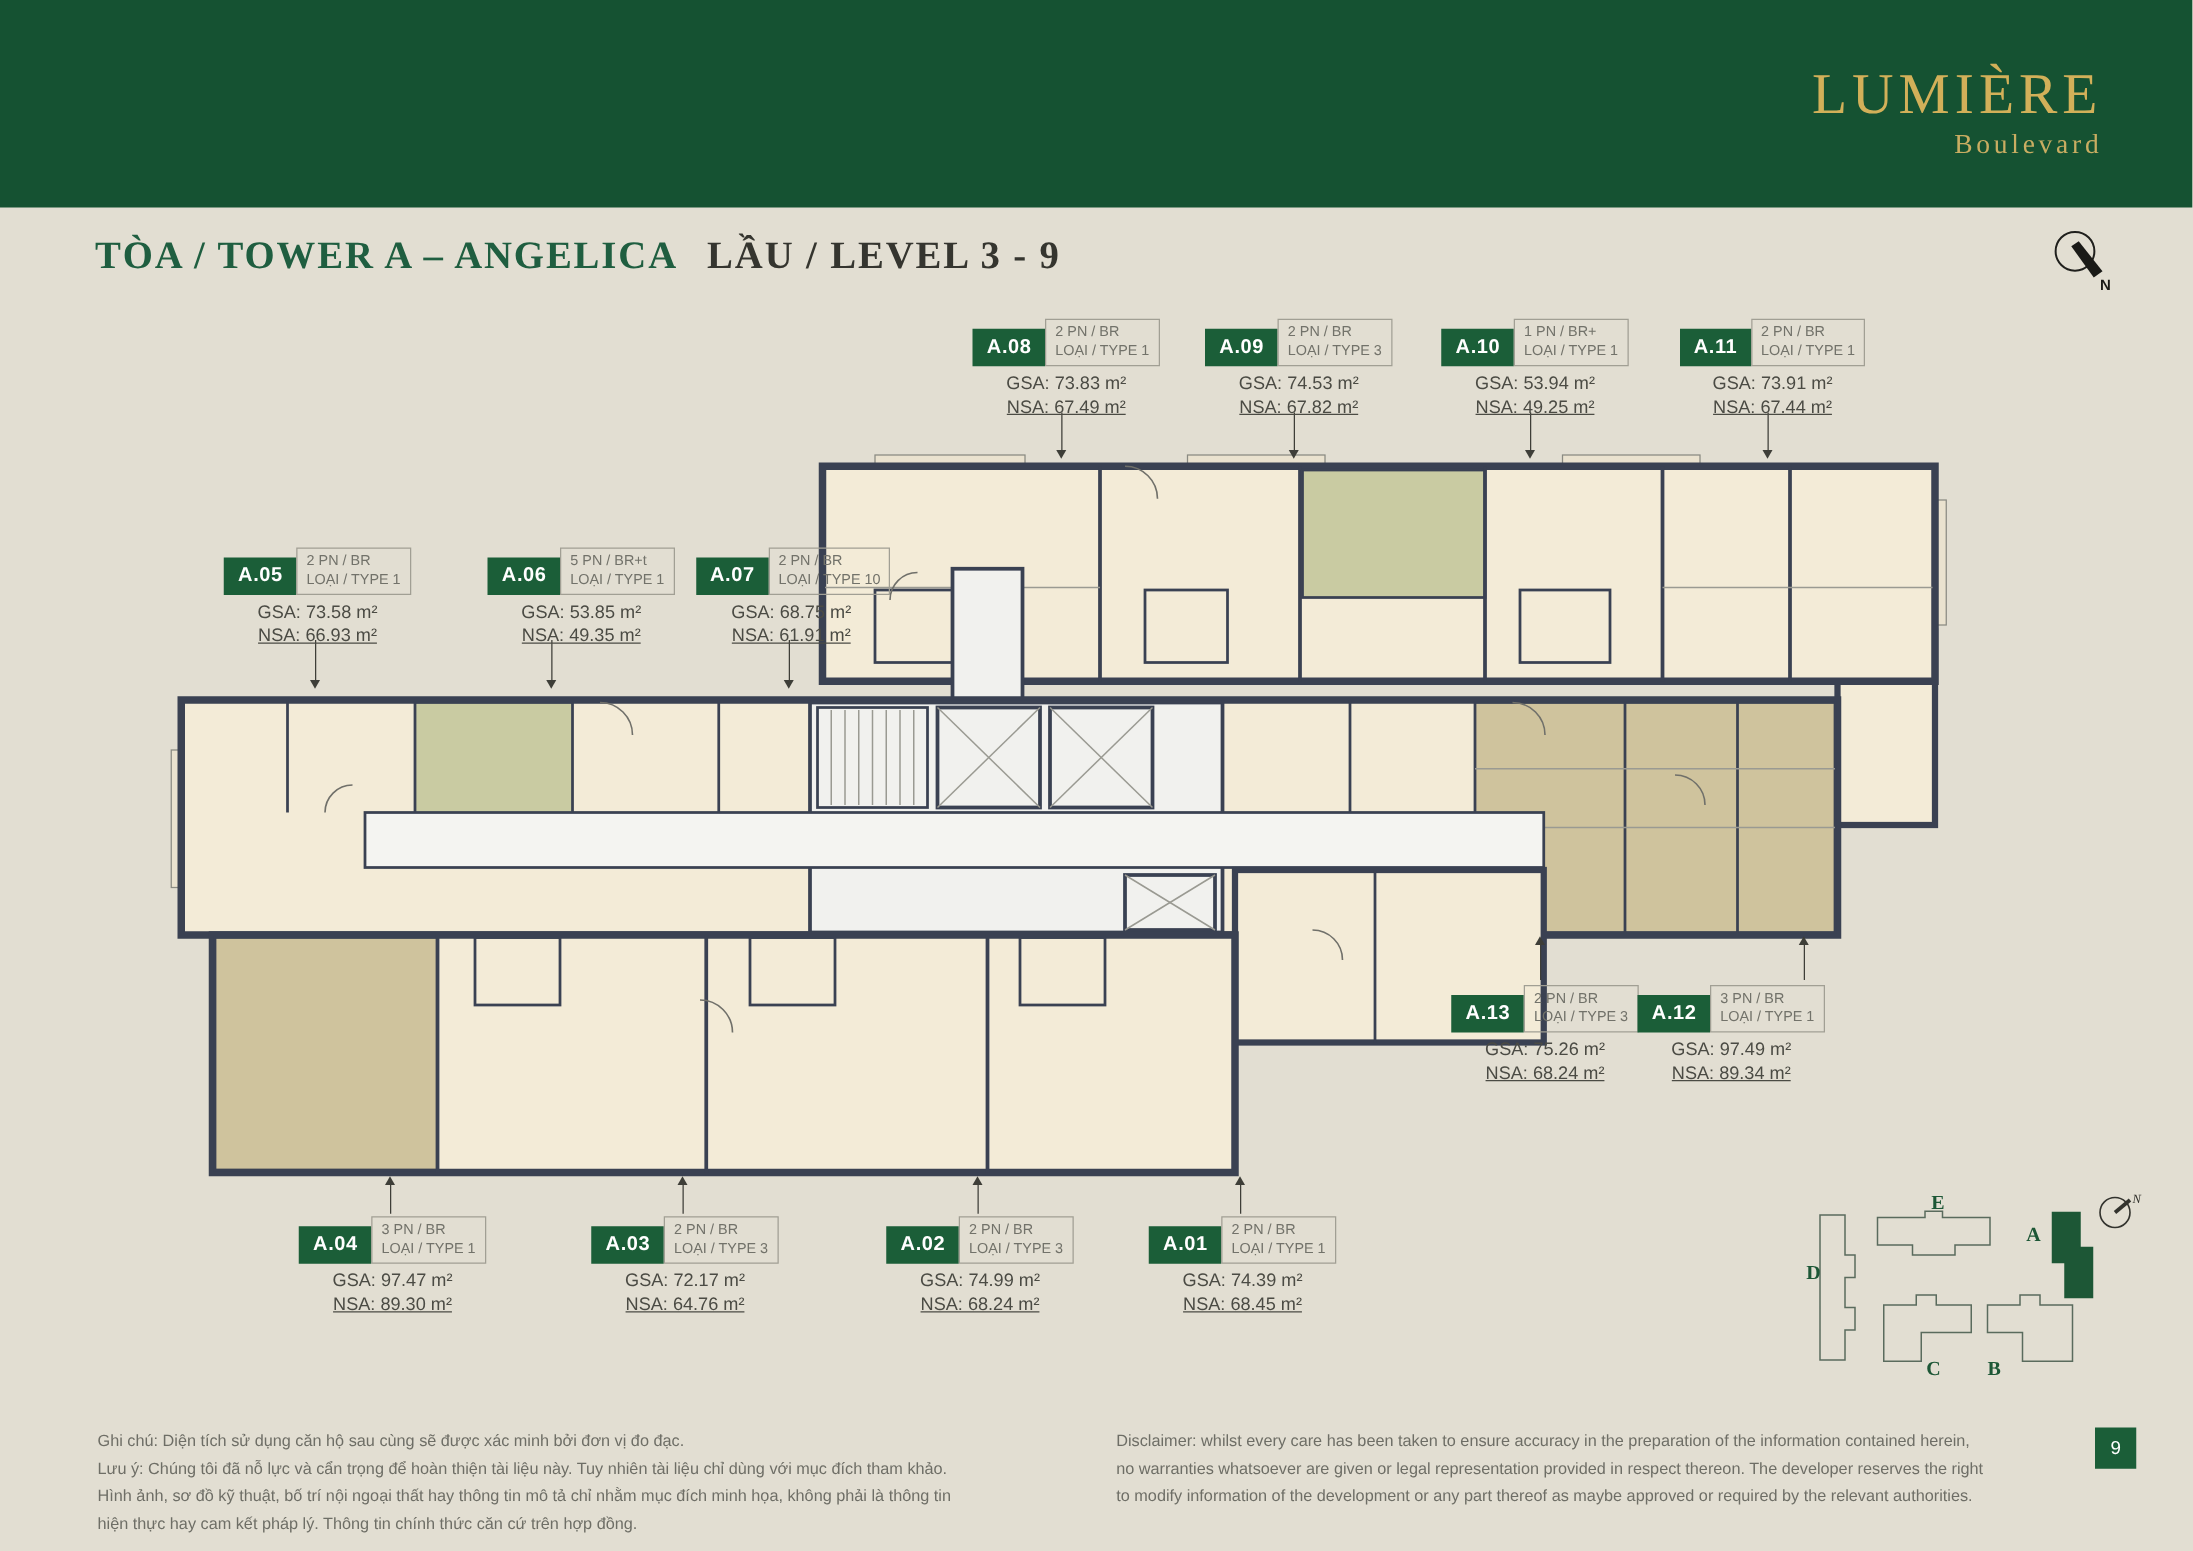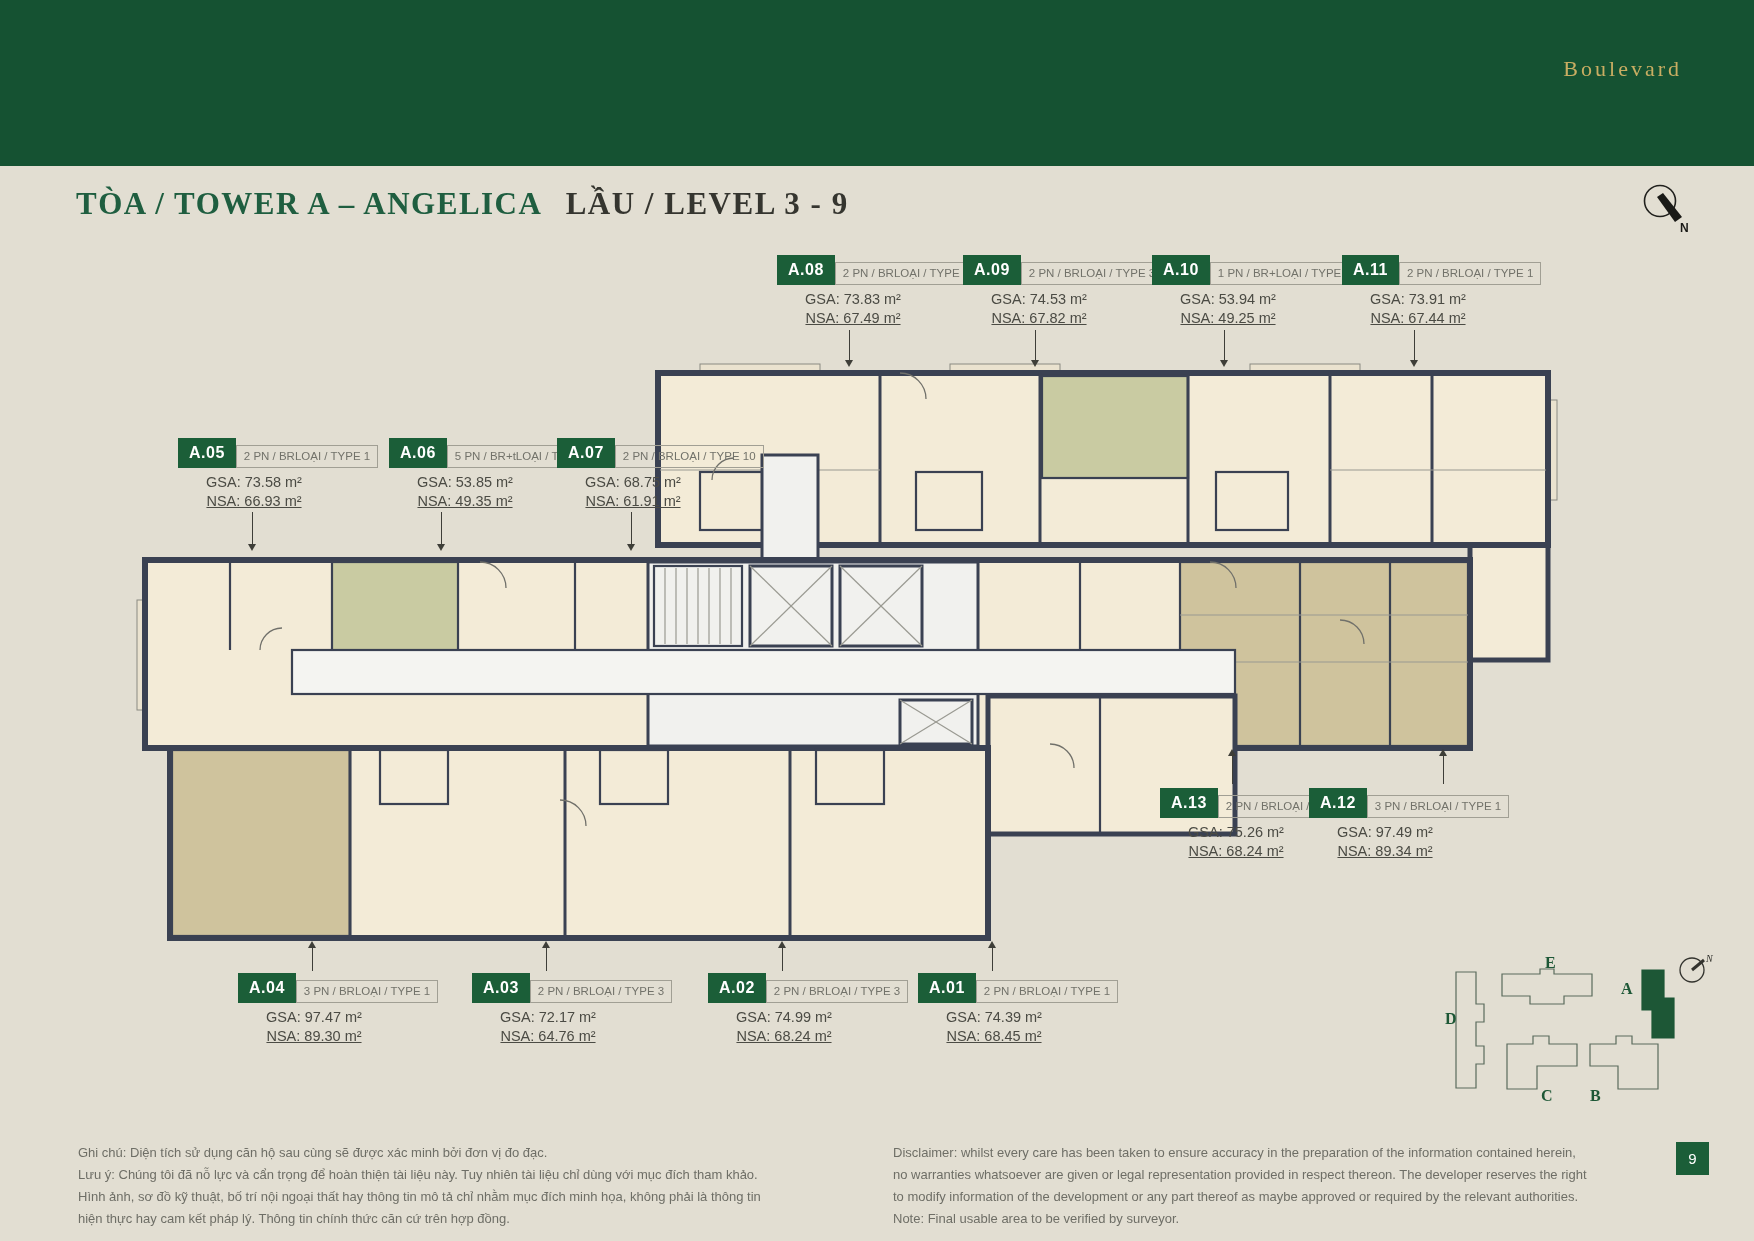--- a/index.html
+++ b/index.html
@@ -31,21 +31,21 @@
   
   .page-title{position:absolute;left:76px;top:186px;font-family:"Liberation Serif","DejaVu Serif",serif;font-size:31px;letter-spacing:1.5px;white-space:nowrap;}
   .pt-green{color:#1f5e40;font-weight:600;}
   .pt-dark{color:#35352f;font-weight:600;margin-left:14px;}
   
   .compass{position:absolute;left:1634px;top:176px;}
   
   .unit{position:absolute;width:152px;text-align:center;}
   .unit-head{display:inline-flex;align-items:flex-end;text-align:left;}
   .ucode{background:var(--green-box);color:#fff;font-weight:bold;font-size:16px;letter-spacing:.5px;padding:6px 11px;display:flex;align-items:center;}
-  .utype{border:1px solid #a19f94;color:var(--txt-gray);font-size:11.5px;line-height:1.3;padding:3px 7px;display:flex;flex-direction:row;justify-content:center;white-space:nowrap;}
+  .utype{border:1px solid #a19f94;color:var(--txt-gray);font-size:11.5px;line-height:1.3;padding:3px 7px;display:flex;flex-direction:column;justify-content:center;white-space:nowrap;}
   .uarea{font-size:14.5px;color:var(--txt-dark);margin-top:6px;white-space:nowrap;}
   .uarea + .uarea{margin-top:3px;text-decoration:underline;}
   
   .arr{position:absolute;width:0;border-left:1.6px solid #3e3e38;}
   .arr.down::after{content:"";position:absolute;left:-4.6px;bottom:-7px;border:4px solid transparent;border-top:7px solid #3e3e38;}
   .arr.up::before{content:"";position:absolute;left:-4.6px;top:-7px;border:4px solid transparent;border-bottom:7px solid #3e3e38;}
   
   .plan{position:absolute;left:0;top:0;}
   .w6{stroke:var(--wall);stroke-width:6;}
   .w5{stroke:var(--wall);stroke-width:5;}
@@ -67,20 +67,21 @@
   .note{position:absolute;top:1142px;font-size:13px;line-height:22px;color:#6e6e66;}
   .note-vi{left:78px;width:710px;}
   .note-en{left:893px;width:700px;}
   .pageno{position:absolute;left:1676px;top:1142px;width:33px;height:33px;background:var(--green-box);color:#fff;font-size:15px;display:flex;align-items:center;justify-content:center;}
 </style>
 </head>
 <body>
 
 <div class="banner">
   <div class="logo">
+    <div class="logo-main">LUMIÈRE</div>
     <div class="logo-sub">Boulevard</div>
   </div>
 </div>
 
 <div class="page-title">
   <span class="pt-green">TÒA / TOWER A – ANGELICA</span>
   <span class="pt-dark">LẦU / LEVEL 3 - 9</span>
 </div>
 
 <div class="compass">
@@ -359,16 +360,15 @@
   <div class="kp-letter" style="left:101px;top:135px;">C</div>
   <div class="kp-letter" style="left:150px;top:135px;">B</div>
 </div>
 
 <div class="note note-vi">
   <div>Ghi chú: Diện tích sử dụng căn hộ sau cùng sẽ được xác minh bởi đơn vị đo đạc.</div>
   <div>Lưu ý: Chúng tôi đã nỗ lực và cẩn trọng để hoàn thiện tài liệu này. Tuy nhiên tài liệu chỉ dùng với mục đích tham khảo. Hình ảnh, sơ đồ kỹ thuật, bố trí nội ngoại thất hay thông tin mô tả chỉ nhằm mục đích minh họa, không phải là thông tin hiện thực hay cam kết pháp lý. Thông tin chính thức căn cứ trên hợp đồng.</div>
 </div>
 <div class="note note-en">
   <div>Disclaimer: whilst every care has been taken to ensure accuracy in the preparation of the information contained herein, no warranties whatsoever are given or legal representation provided in respect thereon. The developer reserves the right to modify information of the development or any part thereof as maybe approved or required by the relevant authorities.</div>
-  <div>Note: Final usable area to be verified by surveyor.</div>
 </div>
 
 <div class="pageno">9</div>
 
 </body></html>

